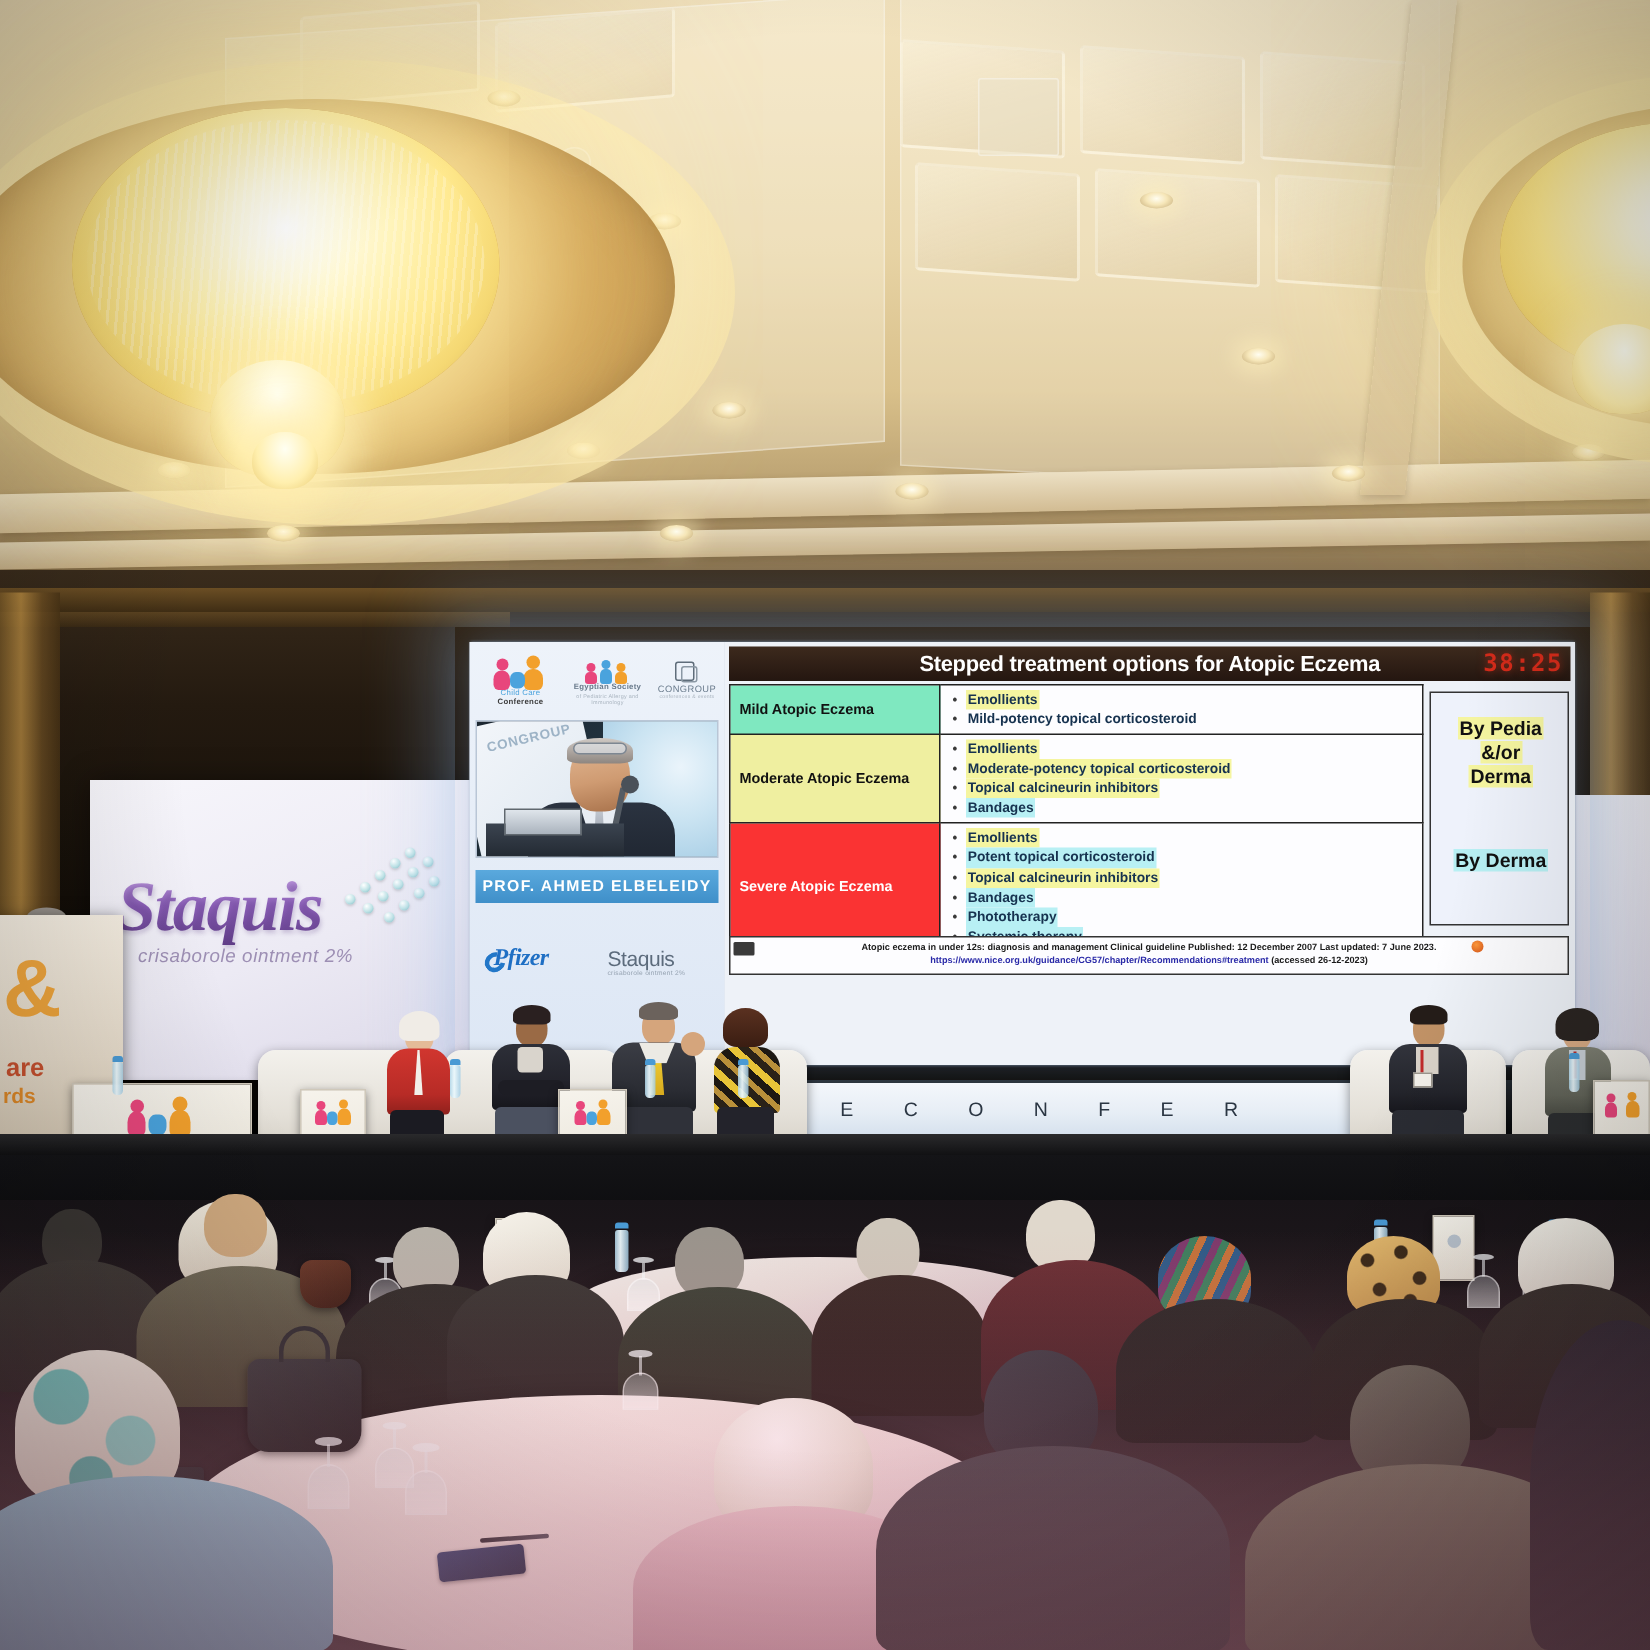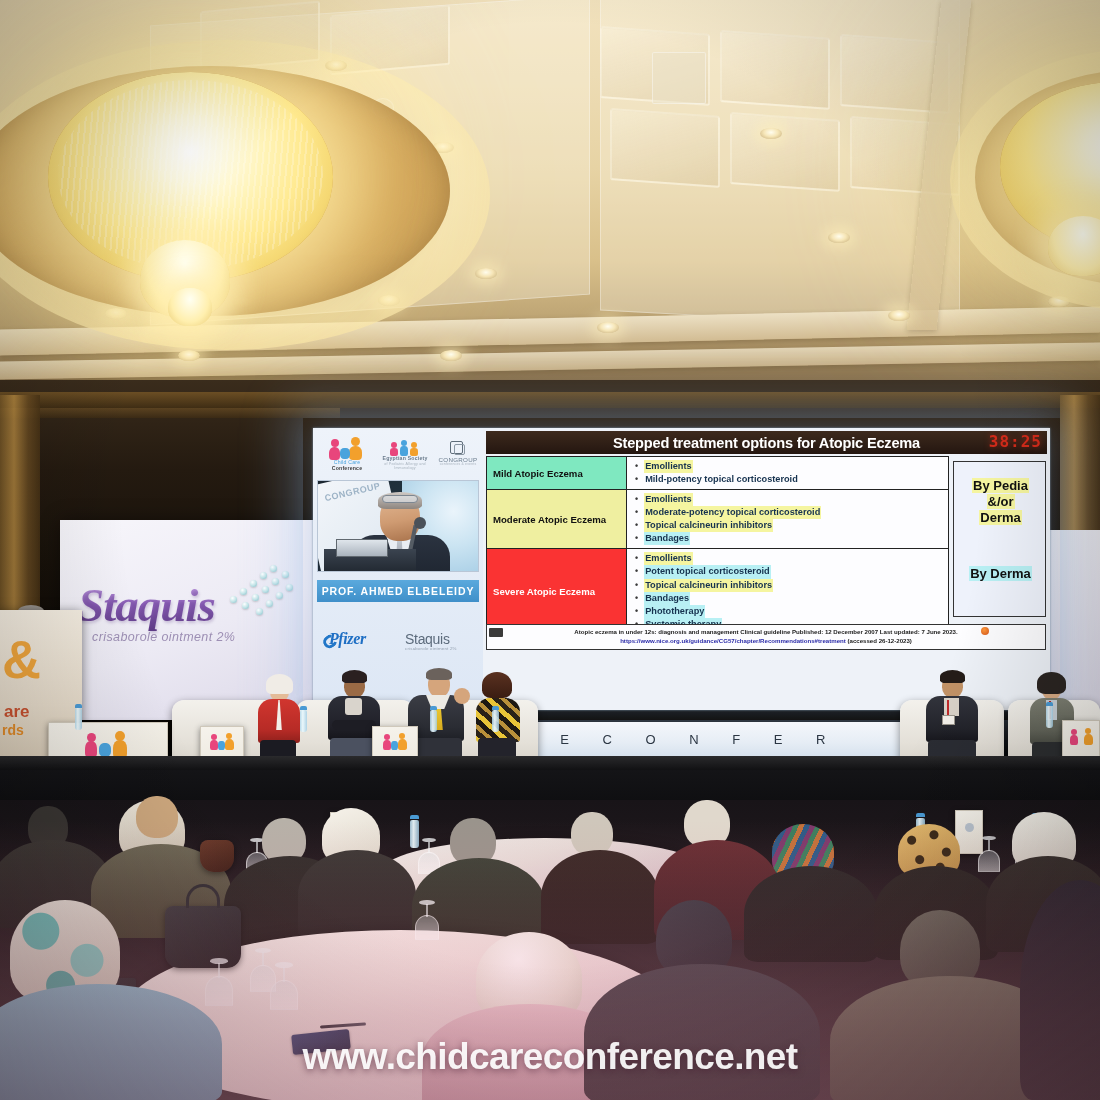--- a/index.html
+++ b/index.html
@@ -935,14 +935,13 @@
     <div class="a-shoulder" style="left:-10px;top:66px;width:240px;height:130px;background:linear-gradient(180deg,#6d6c5c,#3b3a31);"></div>
   </div>
 
   <div class="a-person" style="left:1020px;top:880px;width:120px;height:220px;">
     <div class="a-shoulder" style="left:0;top:0;width:120px;height:220px;background:linear-gradient(180deg,#2a2630,#15131a);"></div>
   </div>
 
   <div class="pink-cast"></div>
   <div class="vignette"></div>
 
-  <div class="watermark">www.chidcareconference.net</div>
 </div>
 
 </body></html>

